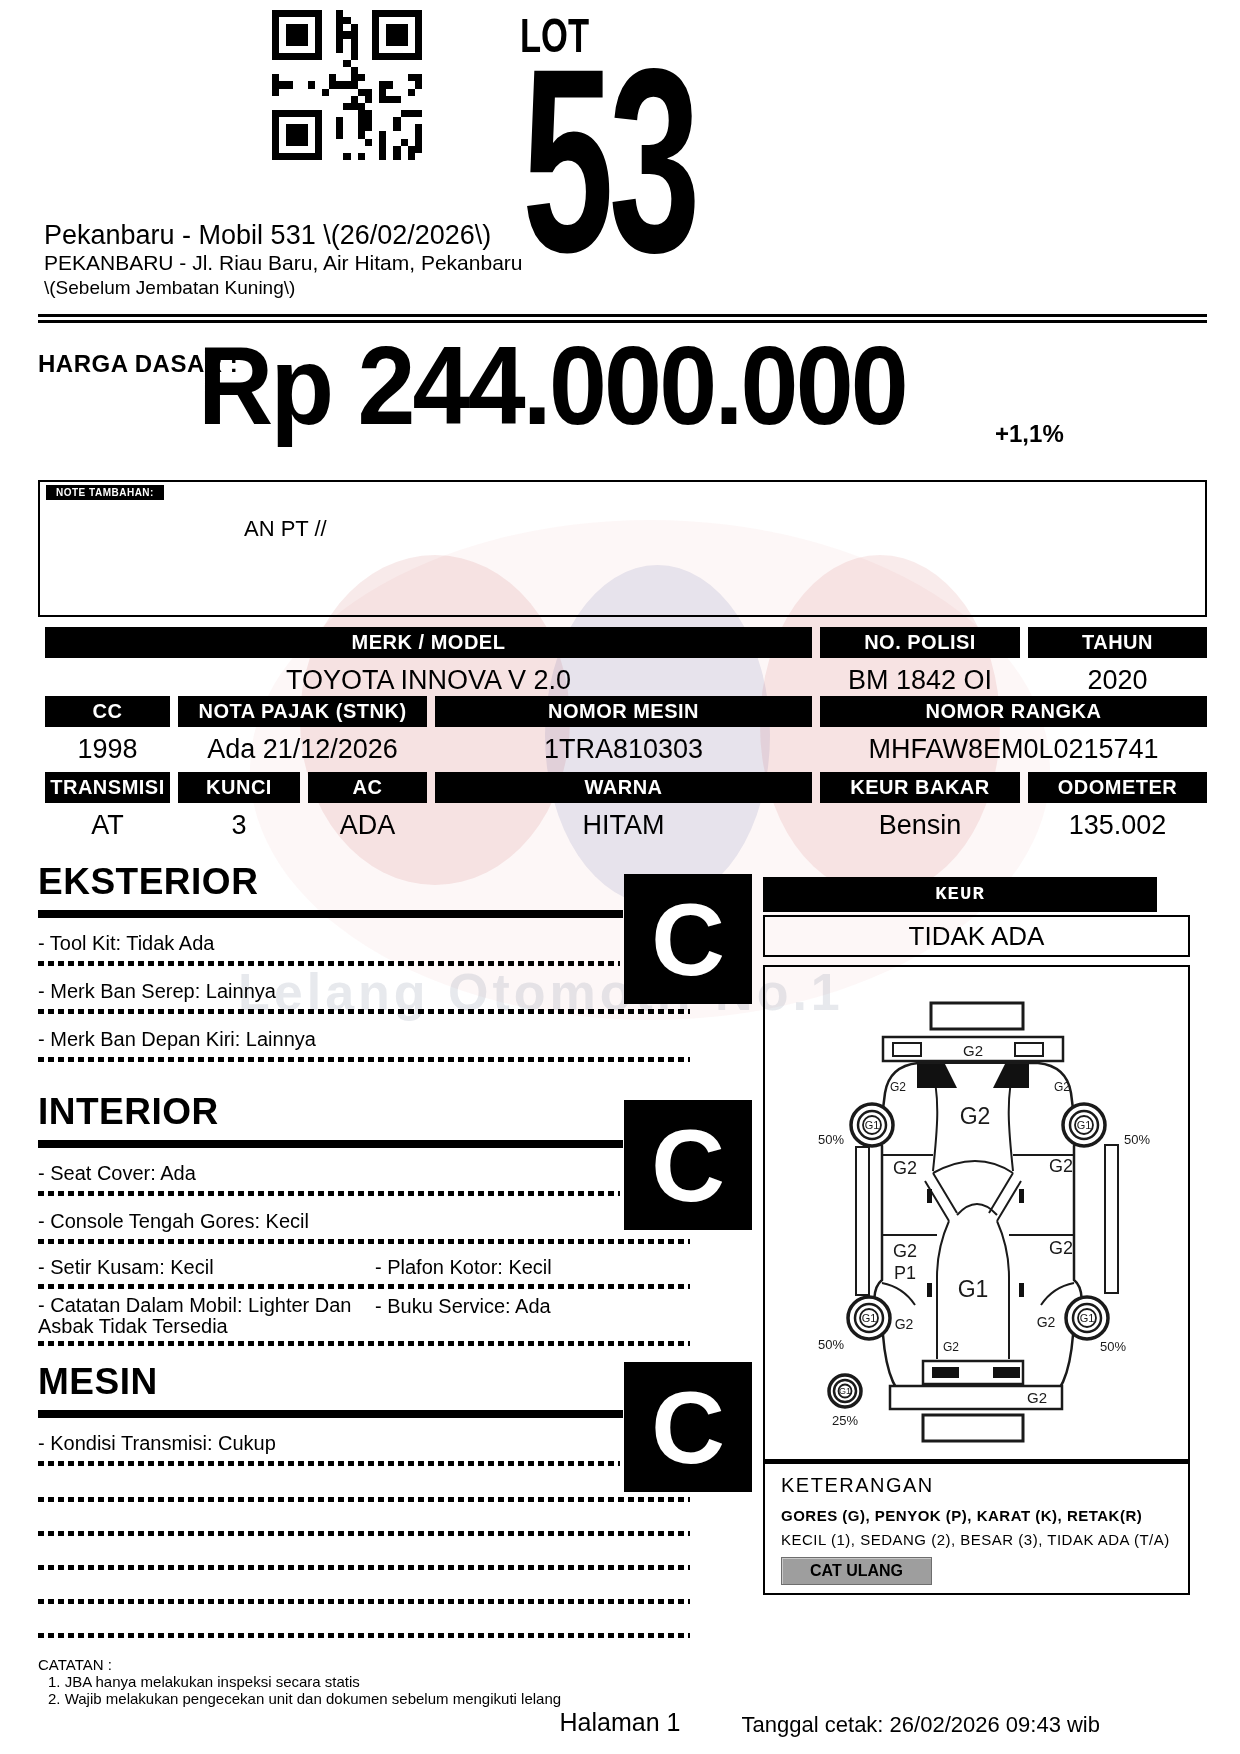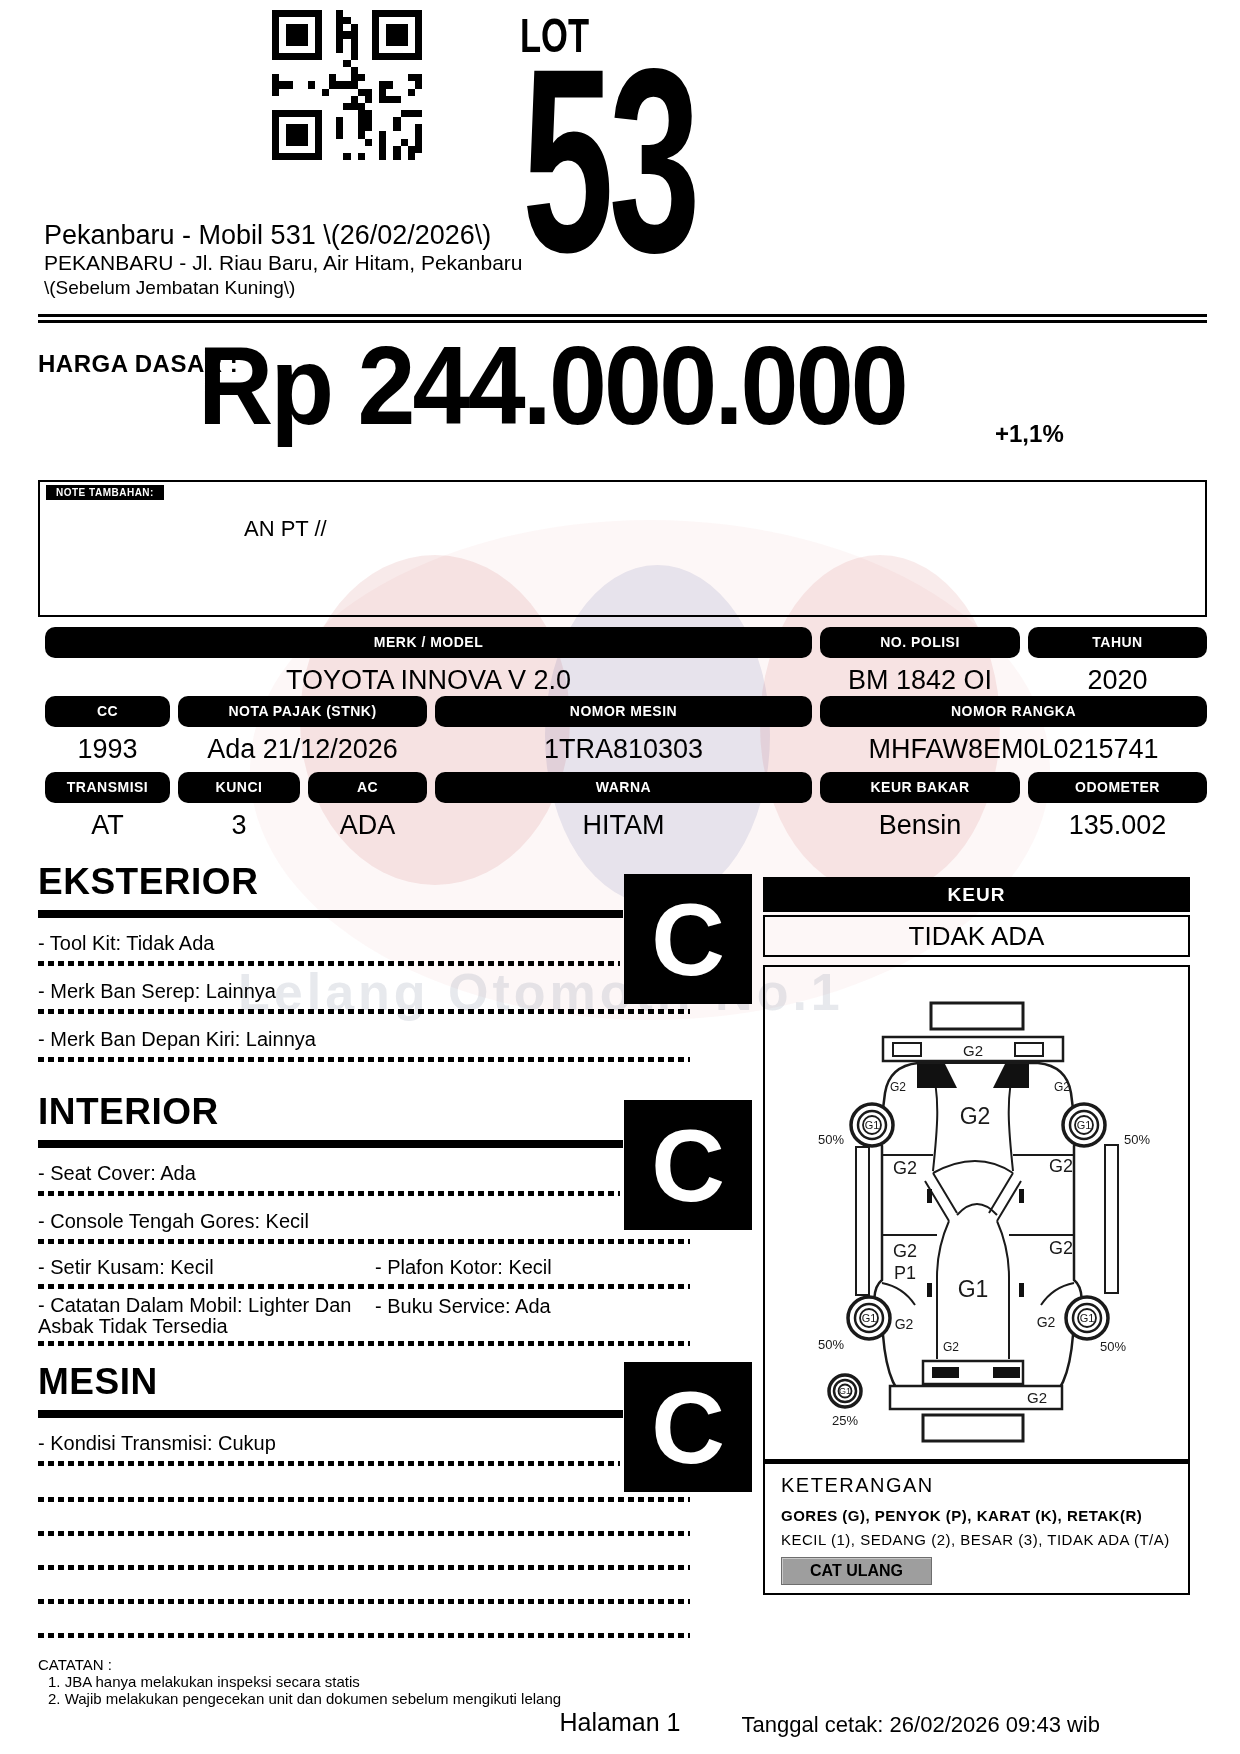--- a/index.html
+++ b/index.html
@@ -27,22 +27,22 @@
   
   .note-box{border:2px solid #000;}
   .note-chip{position:absolute;left:6px;top:3px;background:#000;color:#fff;
              font-size:10px;font-weight:bold;padding:2px 10px;letter-spacing:0.5px;}
   .note-val{position:absolute;left:204px;top:6px;font-size:22px;margin-top:28px;}
   
   .srow{display:grid;gap:8px;}
   .r1{grid-template-columns:767px 200px 179px;}
   .r2{grid-template-columns:125px 249px 377px 387px;}
   .r3{grid-template-columns:125px 122px 119px 377px 200px 179px;}
-  .hcell{height:31px;line-height:31px;background:#000;color:#fff;font-size:14px;
-         font-weight:bold;text-align:center;letter-spacing:0.5px;border-radius:10px;}
+  .hcell{height:31px;line-height:31px;background:#000;color:#fff;font-size:20px;
+         font-weight:bold;text-align:center;letter-spacing:0.5px;}
   .vcell{height:34px;line-height:36px;font-size:27px;text-align:center;}
   
   .sec{position:absolute;width:652px;}
   .sec-title{font-size:37px;font-weight:bold;line-height:40px;letter-spacing:0.5px;}
   .thick{height:8px;background:#000;width:585px;margin-top:8px;}
   .item{font-size:20px;line-height:23px;margin-top:14px;}
   .dotline{height:5px;margin-top:6px;
            background:repeating-linear-gradient(90deg,#000 0 6px,transparent 6px 10px);}
   .w-short{width:582px;} .w-long{width:652px;}
   .pair{display:grid;grid-template-columns:327px 1fr;column-gap:10px;}
@@ -216,21 +216,21 @@
         <div class="vcell">BM 1842 OI</div>
         <div class="vcell">2020</div>
       </div>
       <div class="srow r2" style="">
         <div class="hcell">CC</div>
         <div class="hcell">NOTA PAJAK (STNK)</div>
         <div class="hcell">NOMOR MESIN</div>
         <div class="hcell">NOMOR RANGKA</div>
       </div>
       <div class="srow r2" style="margin-top:4px;">
-        <div class="vcell">1993</div>
+        <div class="vcell">1998</div>
         <div class="vcell">Ada 21/12/2026</div>
         <div class="vcell">1TRA810303</div>
         <div class="vcell">MHFAW8EM0L0215741</div>
       </div>
       <div class="srow r3" style="margin-top:7px;">
         <div class="hcell">TRANSMISI</div>
         <div class="hcell">KUNCI</div>
         <div class="hcell">AC</div>
         <div class="hcell">WARNA</div>
         <div class="hcell">KEUR BAKAR</div>
@@ -284,21 +284,21 @@
       <div class="item">- Kondisi Transmisi: Cukup</div>
       <div class="dotline w-short"></div>
       <div class="dotline w-long" style="margin-top:31px;"></div>
       <div class="dotline w-long" style="margin-top:29px;"></div>
       <div class="dotline w-long" style="margin-top:29px;"></div>
       <div class="dotline w-long" style="margin-top:29px;"></div>
       <div class="dotline w-long" style="margin-top:29px;"></div>
     </div>
     <div class="grade" style="left:624px;top:1362px;">C</div>
 
-    <div class="abs keur-bar" style="left:763px;top:877px;width:427px;height:35px;">KEUR</div>
+    <div class="abs keur-bar" style="left:763px;top:877px;width:394px;height:35px;font-family:Liberation Mono, monospace;">KEUR</div>
     <div class="abs keur-val" style="left:763px;top:915px;width:423px;height:38px;">TIDAK ADA</div>
 
     <div class="abs diag-box" style="left:763px;top:965px;width:423px;height:494px;">
       <svg class="car-svg" width="423" height="494" viewBox="0 0 423 494">
 
         <g>
           <rect class="ln" x="91" y="180" width="13" height="148" fill="#fff"></rect>
           <rect class="ln" x="340" y="178" width="13" height="148" fill="#fff"></rect>
         </g>
 

